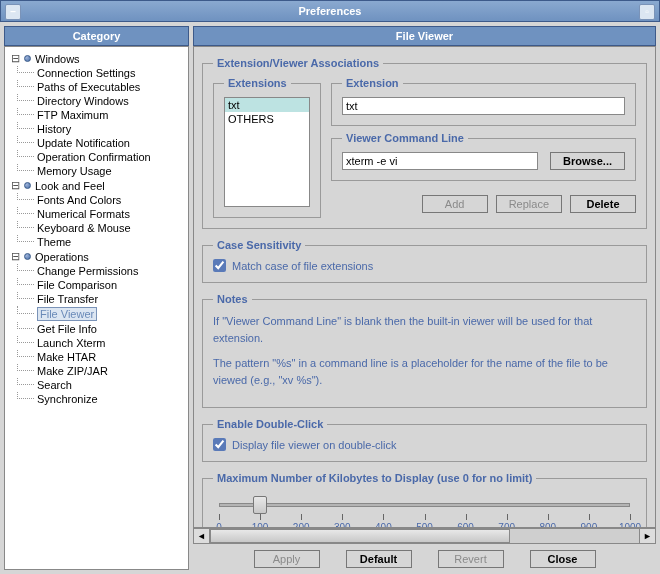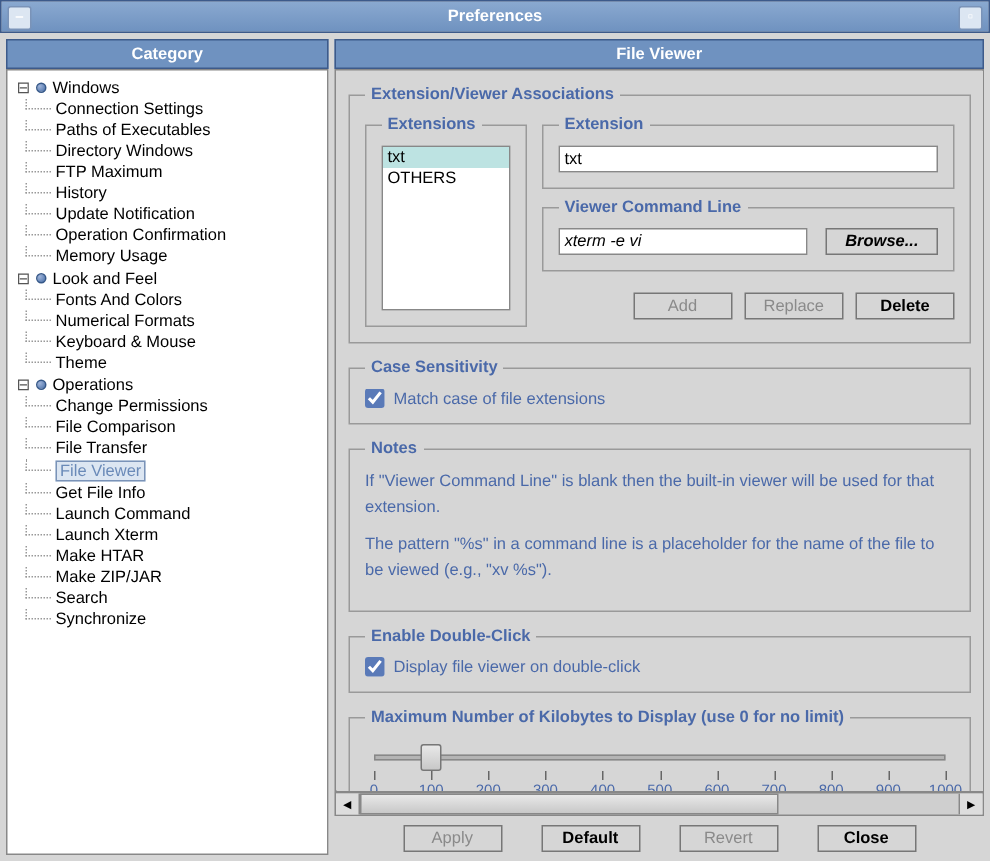--- a/index.html
+++ b/index.html
@@ -48,21 +48,21 @@
   .panel { display: flex; flex-direction: column; }
   .panel-header {
     background: #6f92c0;
     color: #fff;
     font-weight: bold;
     text-align: center;
     padding: 3px 0;
     border: 1px solid #3d5a8a;
   }
 
-  .left-panel { width: 215px; }
+  .left-panel { width: 185px; }
   .tree-wrap {
     border: 1px solid #888;
     background: #fff;
     flex: 1;
     overflow: auto;
     padding: 4px 2px;
   }
   .tree-cat {
     display: flex;
     align-items: center;
@@ -134,21 +134,21 @@
   .ext-list div { padding: 1px 3px; }
   .ext-list .sel { background: #bde3e2; }
   .right-col { flex: 1; display: flex; flex-direction: column; gap: 6px; }
   input[type=text] {
     width: 100%;
     border: 1px solid #888;
     background: #fff;
     padding: 2px 3px;
     font: inherit;
   }
-  .vcl-row { display: flex; gap: 12px; align-items: center; font-style: italic; }
+  .vcl-row { display: flex; gap: 12px; align-items: center; }
   .vcl-row input { flex: 1; }
   button.jbtn {
     font: inherit;
     background: #d6d6d6;
     border: 1px solid #777;
     padding: 2px 12px;
     min-width: 66px;
     color: #000;
   }
   button.jbtn:disabled { color: #8a8a8a; }
@@ -301,23 +301,20 @@
           <span class="tx">File Comparison</span>
         </div>
         <div class="tree-child">
           <span class="tx">File Transfer</span>
         </div>
         <div class="tree-child selected">
           <span class="tx">File Viewer</span>
         </div>
         <div class="tree-child">
           <span class="tx">Get File Info</span>
-        </div>
-        <div class="tree-child">
-          <span class="tx">Launch Command</span>
         </div>
         <div class="tree-child">
           <span class="tx">Launch Xterm</span>
         </div>
         <div class="tree-child">
           <span class="tx">Make HTAR</span>
         </div>
         <div class="tree-child">
           <span class="tx">Make ZIP/JAR</span>
         </div>

